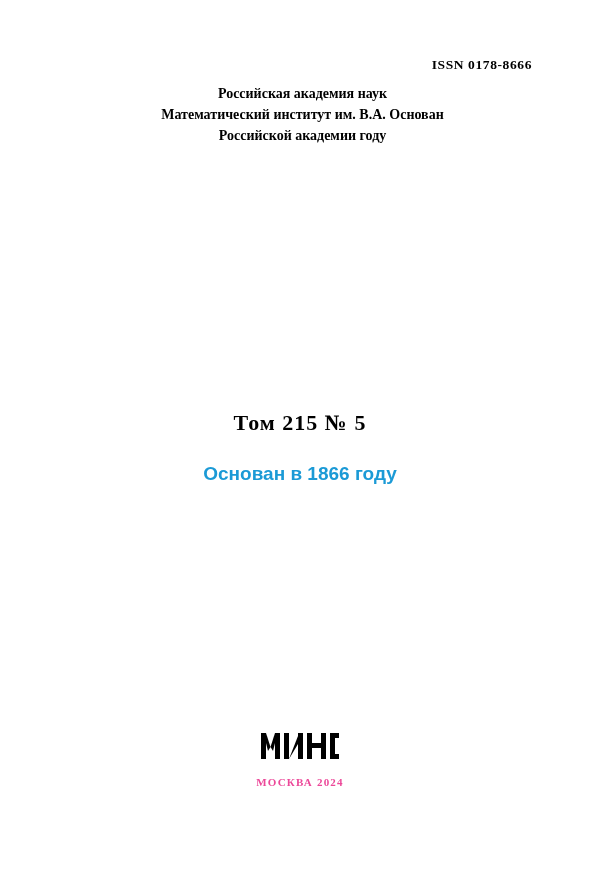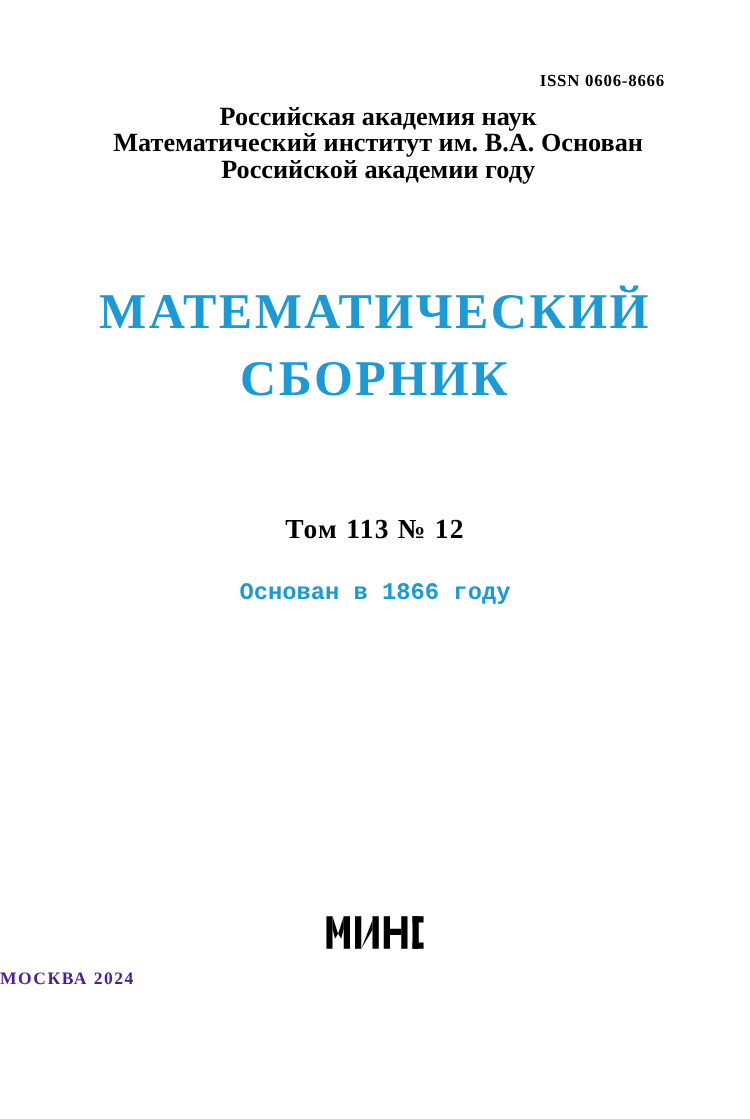--- a/index.html
+++ b/index.html
@@ -37,21 +37,21 @@
 
   
   .publisher {
     position: absolute;
     top: 83px;
     left: 5px;
     right: 0;
     text-align: center;
     font-family: "Liberation Serif", serif;
     font-weight: bold;
-    font-size: 21px;
+    font-size: 14px;
     line-height: 21px;
     color: #000;
   }
   .publisher div {
     white-space: nowrap;
   }
 
   
   .journal-title {
     position: absolute;
@@ -83,21 +83,21 @@
     color: #000;
   }
 
   
   .founded {
     position: absolute;
     top: 463px;
     left: 0;
     right: 0;
     text-align: center;
-    font-family: Liberation Mono, monospace;
+    font-family: Liberation Sans, sans-serif;
     font-weight: bold;
     font-size: 19px;
     color: #1b9ad6;
   }
 
   
   .logo {
     position: absolute;
     top: 731px;
     left: 0;
@@ -107,47 +107,43 @@
     align-items: flex-end;
   }
   .logo svg { display: block; }
 
   
   .imprint {
     position: absolute;
     top: 776px;
     left: 0;
     right: 0;
-    text-align: left;
+    text-align: center;
     font-family: "Liberation Serif", serif;
     font-weight: bold;
-    font-size: 14px;
+    font-size: 11px;
     letter-spacing: 1.2px;
-    color: #4c1d95;
+    color: #ec4899;
   }
 </style>
 </head>
 <body>
 
 <div class="page">
 
-  <div class="issn">ISSN  0606-8666</div>
+  <div class="issn">ISSN  0178-8666</div>
 
   <div class="publisher">
     <div>Российская академия наук</div>
     <div>Математический институт им. В.А. Основан</div>
     <div>Российской академии году</div>
   </div>
 
-  <div class="journal-title">
-    <span class="line1">МАТЕМАТИЧЕСКИЙ</span>
-    <span class="line2">СБОРНИК</span>
-  </div>
 
-  <div class="volume">Том  113  № 12</div>
+  <div class="volume">Том  215  № 5</div>
 
   <div class="founded">Основан в 1866 году</div>
 
   <div class="logo">
     <svg width="78" height="30" viewBox="0 0 78 30">
 
       <g fill="#000000">
 
         <rect x="0" y="2" width="5" height="26"></rect>
         <rect x="14" y="2" width="5" height="26"></rect>

